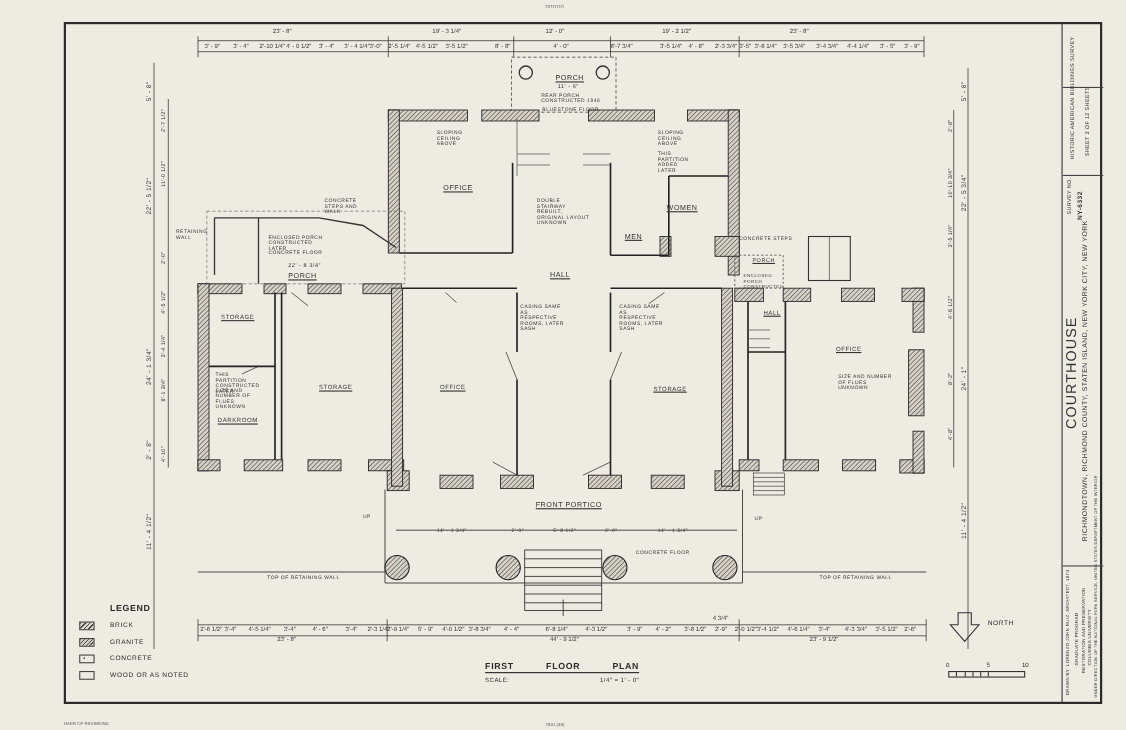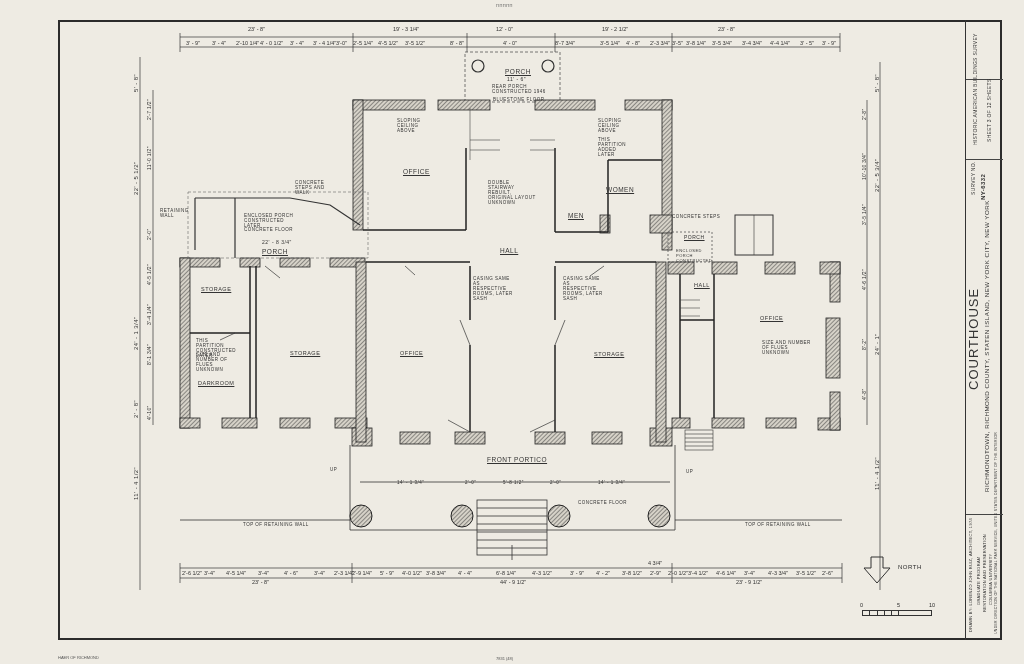--- a/index.html
+++ b/index.html
@@ -335,21 +335,51 @@
   <div class="lbl" style="left:243px;top:522px;font-size:4.5px;">TOP OF RETAINING WALL</div>
   <div class="lbl" style="left:745px;top:522px;font-size:4.5px;">TOP OF RETAINING WALL</div>
   <div class="lbl" style="left:330px;top:467px;font-size:4.5px;">UP</div>
   <div class="lbl" style="left:686px;top:469px;font-size:4.5px;">UP</div>
   <div class="lbl" style="left:397px;top:480px;font-size:4.5px;">14' - 1 3/4"</div>
   <div class="lbl" style="left:465px;top:480px;font-size:4.5px;">2'-0"</div>
   <div class="lbl" style="left:503px;top:480px;font-size:4.5px;">5'-8 1/2"</div>
   <div class="lbl" style="left:550px;top:480px;font-size:4.5px;">2'-0"</div>
   <div class="lbl" style="left:598px;top:480px;font-size:4.5px;">14' - 1 3/4"</div>
 
-
+  <div class="legend">
+    <div class="legend-title">LEGEND</div>
+    <div class="legend-item">
+      <span class="swatch hatch"></span>
+      <span class="legend-label">BRICK</span>
+    </div>
+    <div class="legend-item">
+      <span class="swatch hatch2"></span>
+      <span class="legend-label">GRANITE</span>
+    </div>
+    <div class="legend-item">
+      <span class="swatch conc"></span>
+      <span class="legend-label">CONCRETE</span>
+    </div>
+    <div class="legend-item">
+      <span class="swatch"></span>
+      <span class="legend-label">WOOD OR AS NOTED</span>
+    </div>
+  </div>
+
+  <div class="plan-title">
+    <div class="pt-row">
+      <span>FIRST</span>
+      <span>FLOOR</span>
+      <span>PLAN</span>
+    </div>
+    <div class="scale-row">
+      <span>SCALE:</span>
+      <span>1/4"  =  1' - 0"</span>
+    </div>
+  </div>
 
   <div class="north">
     <svg width="30" height="30" style="position:relative;">
       <polygon points="9,1 21,1 21,12 28,12 15,27 2,12 9,12" fill="none" stroke="#333" stroke-width="1"></polygon>
     </svg>
     <span class="north-label">NORTH</span>
   </div>
 
   <div class="sb-tick" style="left:860px;">0</div>
   <div class="sb-tick" style="left:897px;">5</div>

